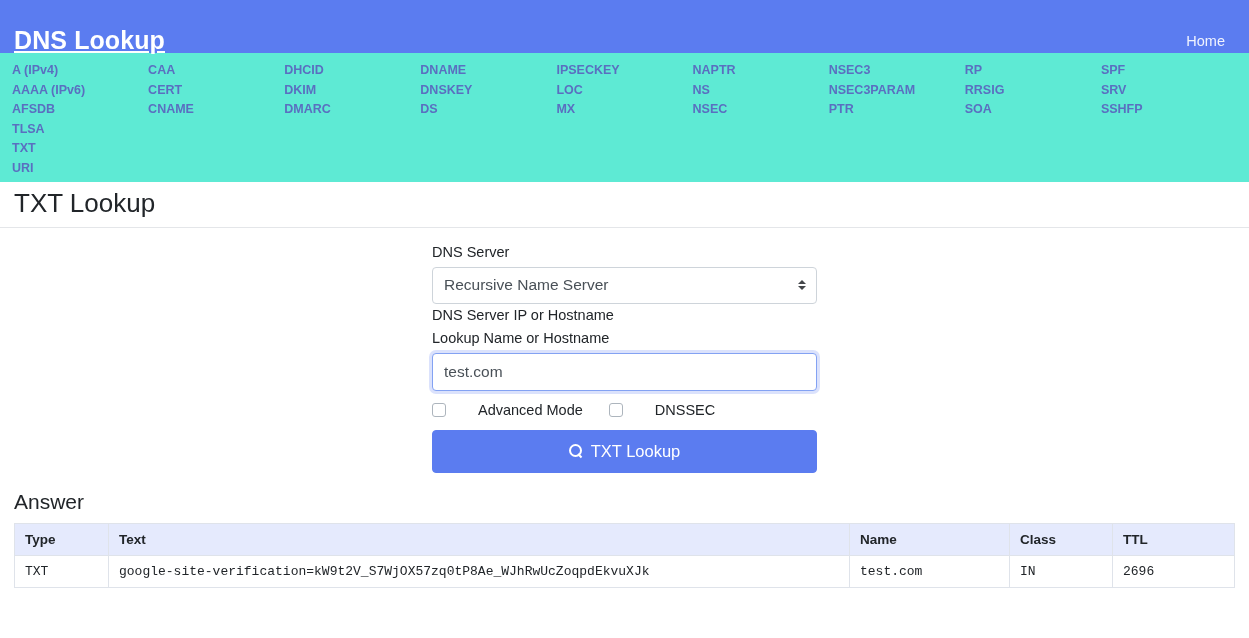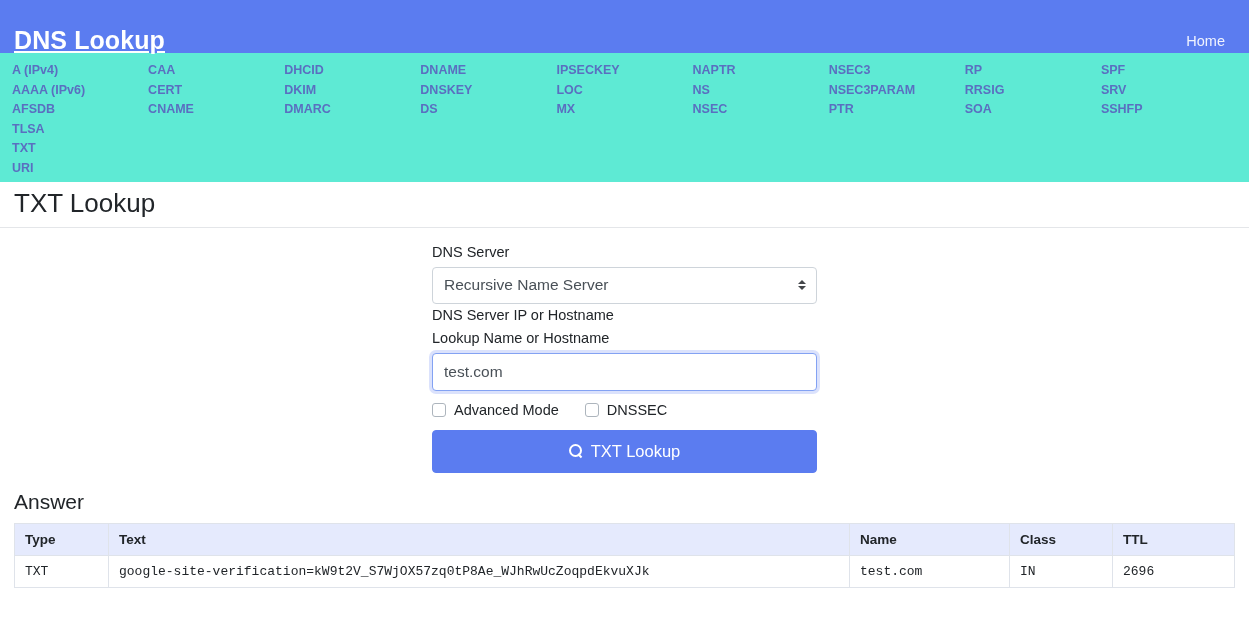--- a/index.html
+++ b/index.html
@@ -142,21 +142,21 @@
   }
   .text-input::placeholder { color: #6c757d; }
 
   .checks {
     display: flex;
     align-items: center;
     margin: 11px 0 12px 0;
     font-size: 14.5px;
     color: #212529;
   }
-  .check-item { display: flex; align-items: center; margin-right: 26px; cursor: pointer; }
+  .check-item { display: flex; align-items: center; margin-right: 26px; cursor: pointer; gap: 24px; }
   .check-box {
     width: 14px;
     height: 14px;
     border: 1px solid #adb5bd;
     border-radius: 3px;
     background: #fff;
     margin-right: 8px;
     flex: 0 0 auto;
   }
 

